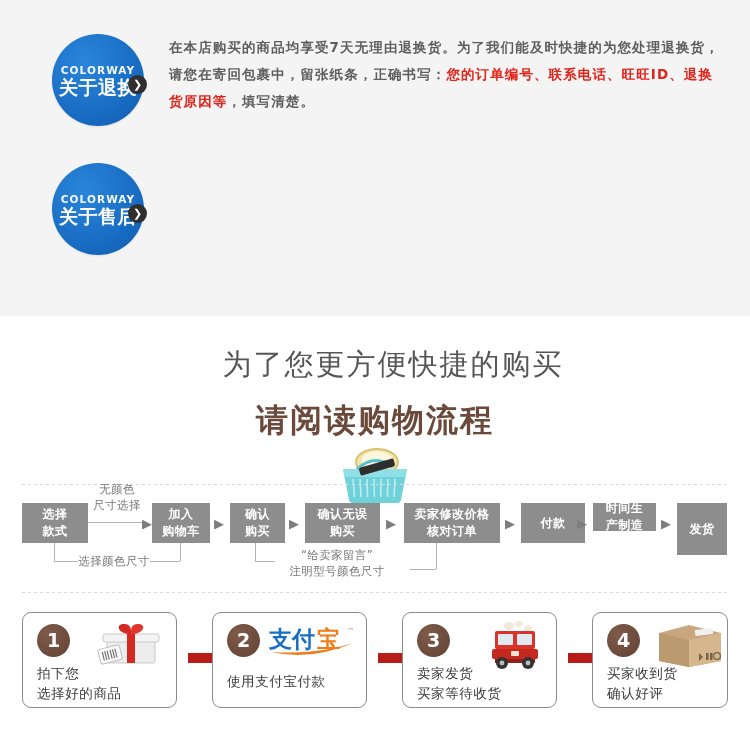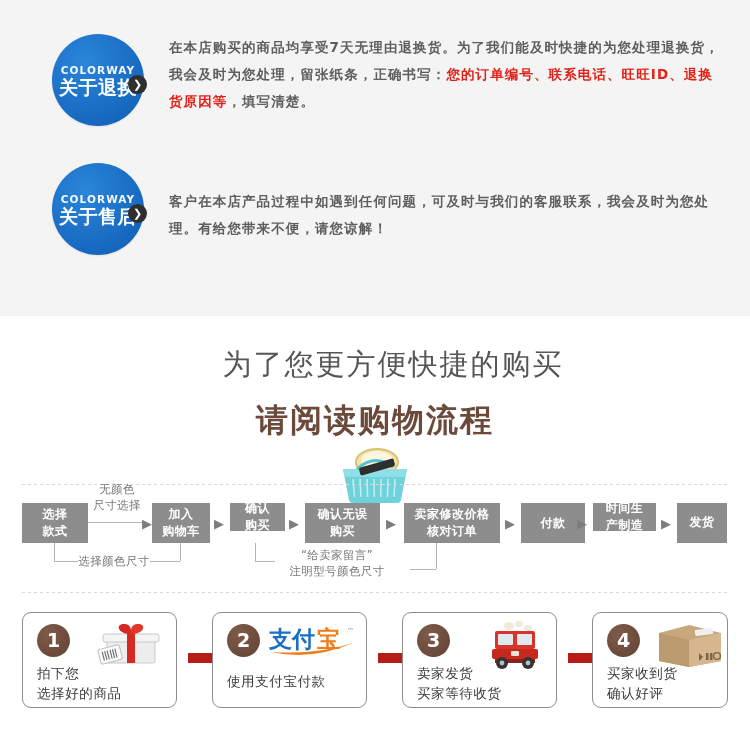--- a/index.html
+++ b/index.html
@@ -131,33 +131,32 @@
 
 <div class="policy-row r1">
   <div class="badge-wrap">
     <div class="badge-circle">
       <div class="badge-en">COLORWAY</div>
       <div class="badge-cn">关于退换</div>
     </div>
     <div class="badge-arrow">❯</div>
   </div>
   <div class="policy-text">
-    <span>在本店购买的商品均享受7天无理由退换货。为了我们能及时快捷的为您处理退换货，我会及时为您处理，留张纸条，正确书写：</span><span class="hl">您的订单编号、联系电话、旺旺ID、退换货原因等</span><span>，填写清楚。</span>
+    <span>在本店购买的商品均享受7天无理由退换货。为了我们能及时快捷的为您处理退换货，请您在寄回包裹中，留张纸条，正确书写：</span><span class="hl">您的订单编号、联系电话、旺旺ID、退换货原因等</span><span>，填写清楚。</span>
   </div>
 </div>
 
 <div class="policy-row r2">
   <div class="badge-wrap">
     <div class="badge-circle">
       <div class="badge-en">COLORWAY</div>
       <div class="badge-cn">关于售后</div>
     </div>
     <div class="badge-arrow">❯</div>
   </div>
-  <div class="policy-text">客户在本店产品过程中如遇到任何问题，可及时与我们的客服联系，我会及时为您处理。有给您带来不便，请您谅解！</div>
 </div>
 
 <div class="heading-block">
   <div class="head-1">为了您更方便快捷的购买</div>
   <div class="head-2">请阅读购物流程</div>
   <div class="basket-wrap">
     <svg width="76" height="58" viewBox="0 0 76 58" aria-hidden="true">
       <ellipse cx="40" cy="15" rx="21" ry="13" fill="#f2e3a8" stroke="#d8c372" stroke-width="2"></ellipse>
       <ellipse cx="40" cy="13" rx="16" ry="9" fill="#fbf6de"></ellipse>
       <path d="M6 22 h64 l-6 31 a4 4 0 0 1 -4 3 H16 a4 4 0 0 1 -4 -3 Z" fill="#6fd2da"></path>
@@ -181,36 +180,36 @@
 <div class="dotted d2"></div>
 
 <div class="flow">
 
   <div class="fbox" style="left:152px; top:10px; width:58px;  height:40px;">
     <span><span>加入</span><br><span>购物车</span></span>
   </div>
   <div class="fbox" style="left:22px;  top:10px; width:66px;  height:40px;">
     <span><span>选择</span><br><span>款式</span></span>
   </div>
-  <div class="fbox" style="left:230px; top:10px; width:55px;  height:28px;">
+  <div class="fbox" style="left:230px; top:10px; width:55px;  height:40px;">
     <span><span>确认</span><br><span>购买</span></span>
   </div>
   <div class="fbox" style="left:305px; top:10px; width:75px;  height:40px;justify-content:center;">
     <span><span>确认无误</span><br><span>购买</span></span>
   </div>
   <div class="fbox" style="left:404px; top:10px; width:96px;  height:40px;">
     <span><span>卖家修改价格</span><br><span>核对订单</span></span>
   </div>
   <div class="fbox" style="left:521px; top:10px; width:64px;  height:40px;font-family:Liberation Serif, serif;">
     <span>付款</span>
   </div>
   <div class="fbox" style="left:593px; top:10px; width:63px;  height:28px;">
     <span><span>时间生</span><br><span>产制造</span></span>
   </div>
-  <div class="fbox" style="left:677px; top:10px; width:50px;  height:40px;font-family:Liberation Mono, monospace;">
+  <div class="fbox" style="left:677px; top:10px; width:50px;  height:52px;">
     <span>发货</span>
   </div>
 
   <div class="fline" style="left:88px; top:29px; width:56px; border-top-width:1.5px;"></div>
   <div class="farrow" style="left:142px; top:24px;">▶</div>
 
   <div class="farrow" style="left:214px; top:24px;">▶</div>
   <div class="farrow" style="left:289px; top:24px;">▶</div>
   <div class="farrow" style="left:386px; top:24px;">▶</div>
   <div class="farrow" style="left:505px; top:24px;">▶</div>

